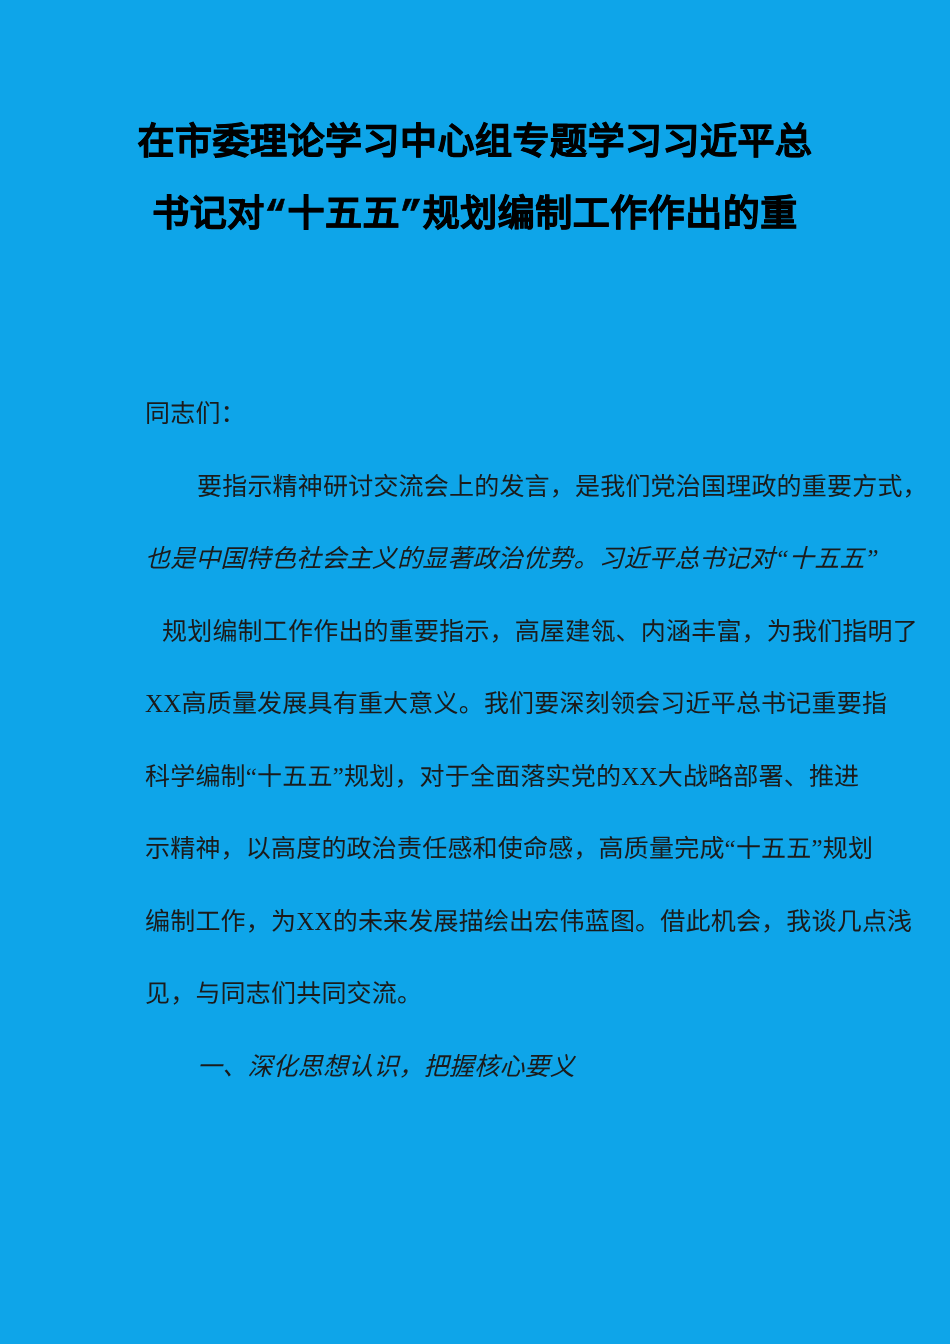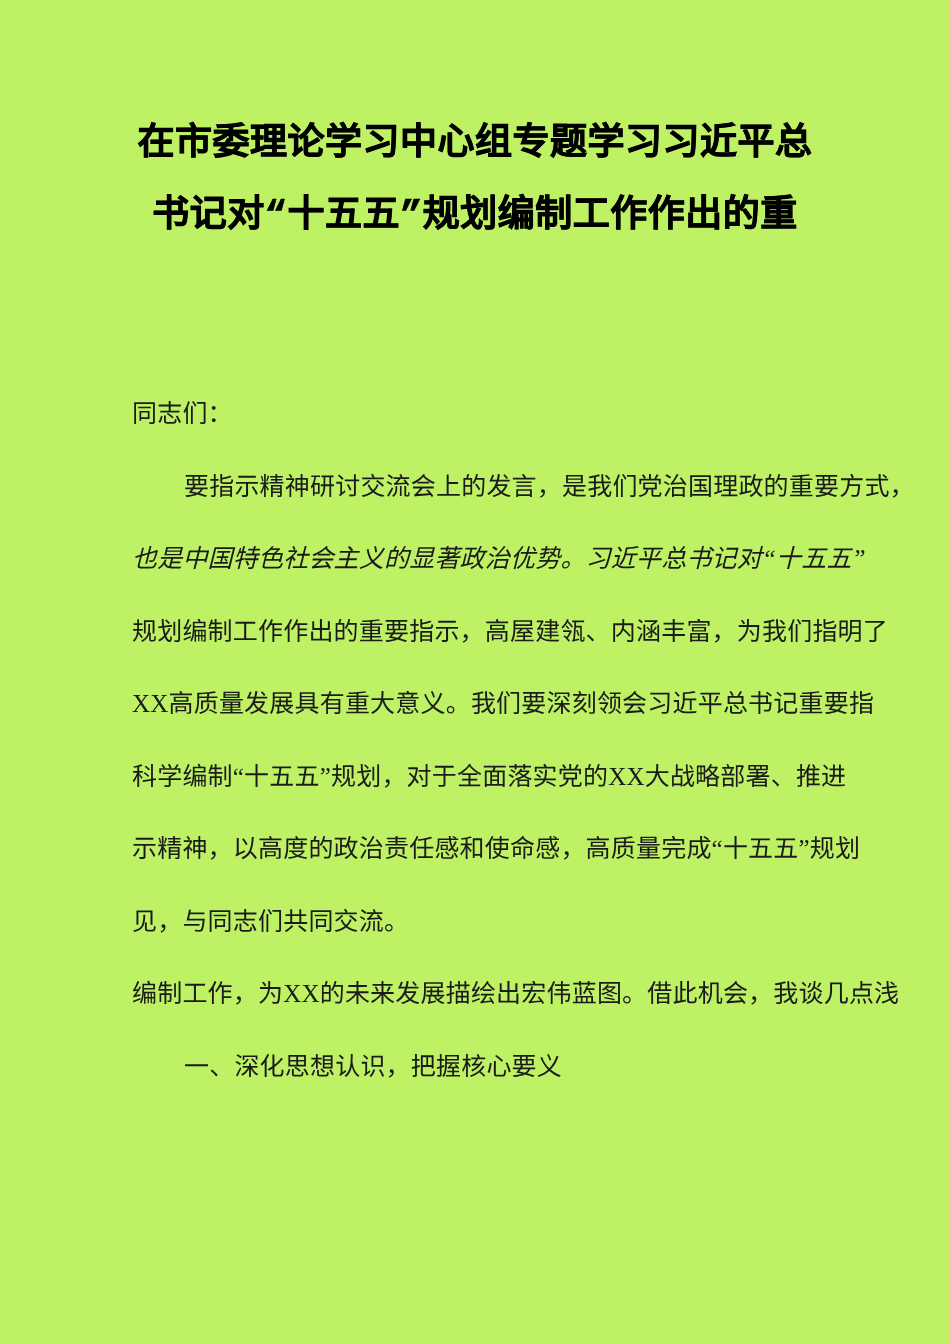--- a/index.html
+++ b/index.html
@@ -38,21 +38,21 @@
     line-height: 75px;
     letter-spacing: 0.5px;
     color: #000000;
     white-space: nowrap;
     -webkit-text-stroke: 0.7px #000000;
   }
 
   
   .doc-body {
     position: absolute;
-    left: 132px;
+    left: 145px;
     top: 378px;
     width: 682px;
   }
 
   .body-line {
     font-family: "Liberation Serif", "DejaVu Serif", serif;
     font-size: 25px;
     line-height: 72.5px;
     color: #1b1b1b;
     letter-spacing: 0.2px;
@@ -62,38 +62,38 @@
 
   
   .indent-2 {
     padding-left: 52px;
     box-sizing: border-box;
   }
 </style>
 </head>
 <body>
 
-<div class="page" style="background: #bef264;">
+<div class="page" style="background: #0ea5e9;">
 
   <div class="doc-title">
     <span class="title-line" style="color: rgb(0, 0, 0); -webkit-text-stroke: 0.7px rgb(0, 0, 0);">在市委理论学习中心组专题学习习近平总</span>
     <span class="title-line" style="color: rgb(0, 0, 0); font-family: Liberation Mono, monospace; -webkit-text-stroke: 0.7px rgb(0, 0, 0);">书记对“十五五”规划编制工作作出的重</span>
   </div>
 
   <div class="doc-body">
 
     <div class="body-line" style="color: rgb(27, 27, 27);">同志们：</div>
 
     <div class="body-line indent-2" style="color: rgb(27, 27, 27);">要指示精神研讨交流会上的发言，是我们党治国理政的重要方式，</div>
     <div class="body-line" style="color: rgb(27, 27, 27); font-style: italic;">也是中国特色社会主义的显著政治优势。习近平总书记对“十五五”</div>
-    <div class="body-line" style="color: rgb(27, 27, 27);">规划编制工作作出的重要指示，高屋建瓴、内涵丰富，为我们指明了</div>
+    <div class="body-line" style="color: rgb(27, 27, 27); margin-left: 17px;">规划编制工作作出的重要指示，高屋建瓴、内涵丰富，为我们指明了</div>
     <div class="body-line" style="color: rgb(27, 27, 27);">XX高质量发展具有重大意义。我们要深刻领会习近平总书记重要指</div>
     <div class="body-line" style="color: rgb(27, 27, 27);">科学编制“十五五”规划，对于全面落实党的XX大战略部署、推进</div>
     <div class="body-line" style="color: rgb(27, 27, 27);">示精神，以高度的政治责任感和使命感，高质量完成“十五五”规划</div>
+    <div class="body-line" style="color: rgb(27, 27, 27);">编制工作，为XX的未来发展描绘出宏伟蓝图。借此机会，我谈几点浅</div>
     <div class="body-line" style="color: rgb(27, 27, 27); letter-spacing: 0.2px; text-indent: 0px;">见，与同志们共同交流。</div>
-    <div class="body-line" style="color: rgb(27, 27, 27);">编制工作，为XX的未来发展描绘出宏伟蓝图。借此机会，我谈几点浅</div>
 
-    <div class="body-line indent-2" style="color: rgb(27, 27, 27);">一、深化思想认识，把握核心要义</div>
+    <div class="body-line indent-2" style="color: rgb(27, 27, 27); font-style: italic;">一、深化思想认识，把握核心要义</div>
 
 
   </div>
 
 </div>
 
 </body></html>

